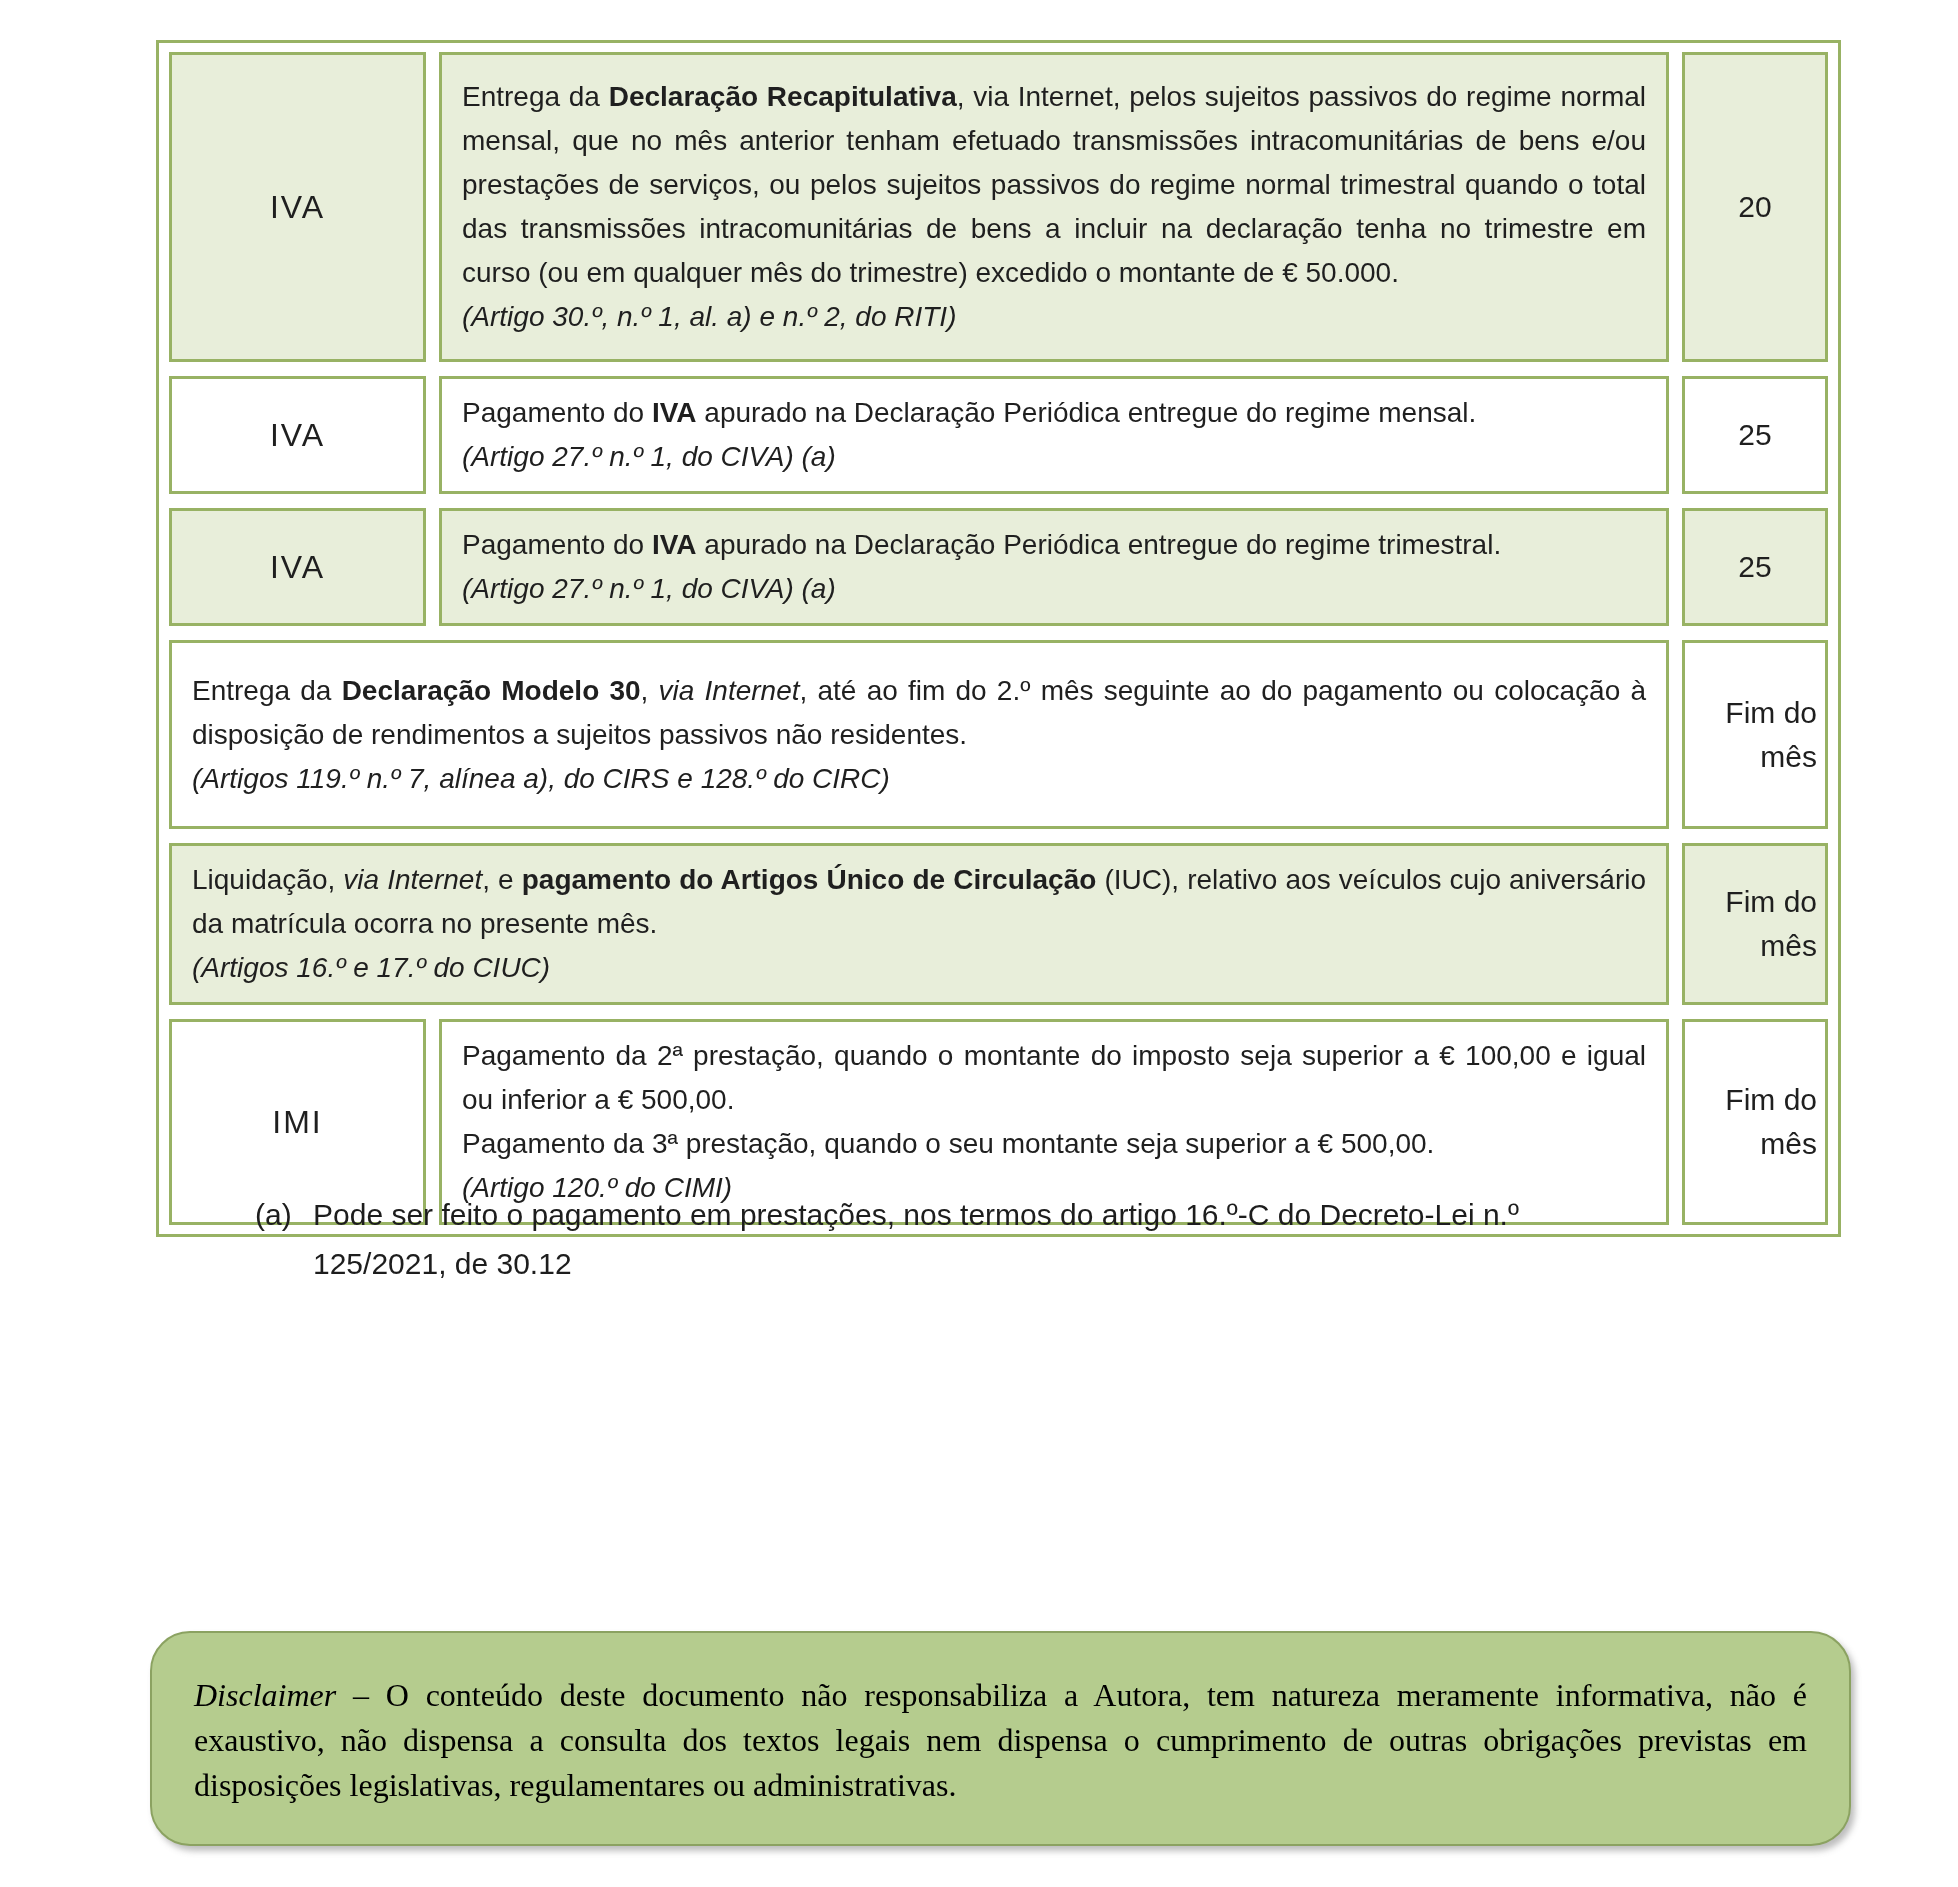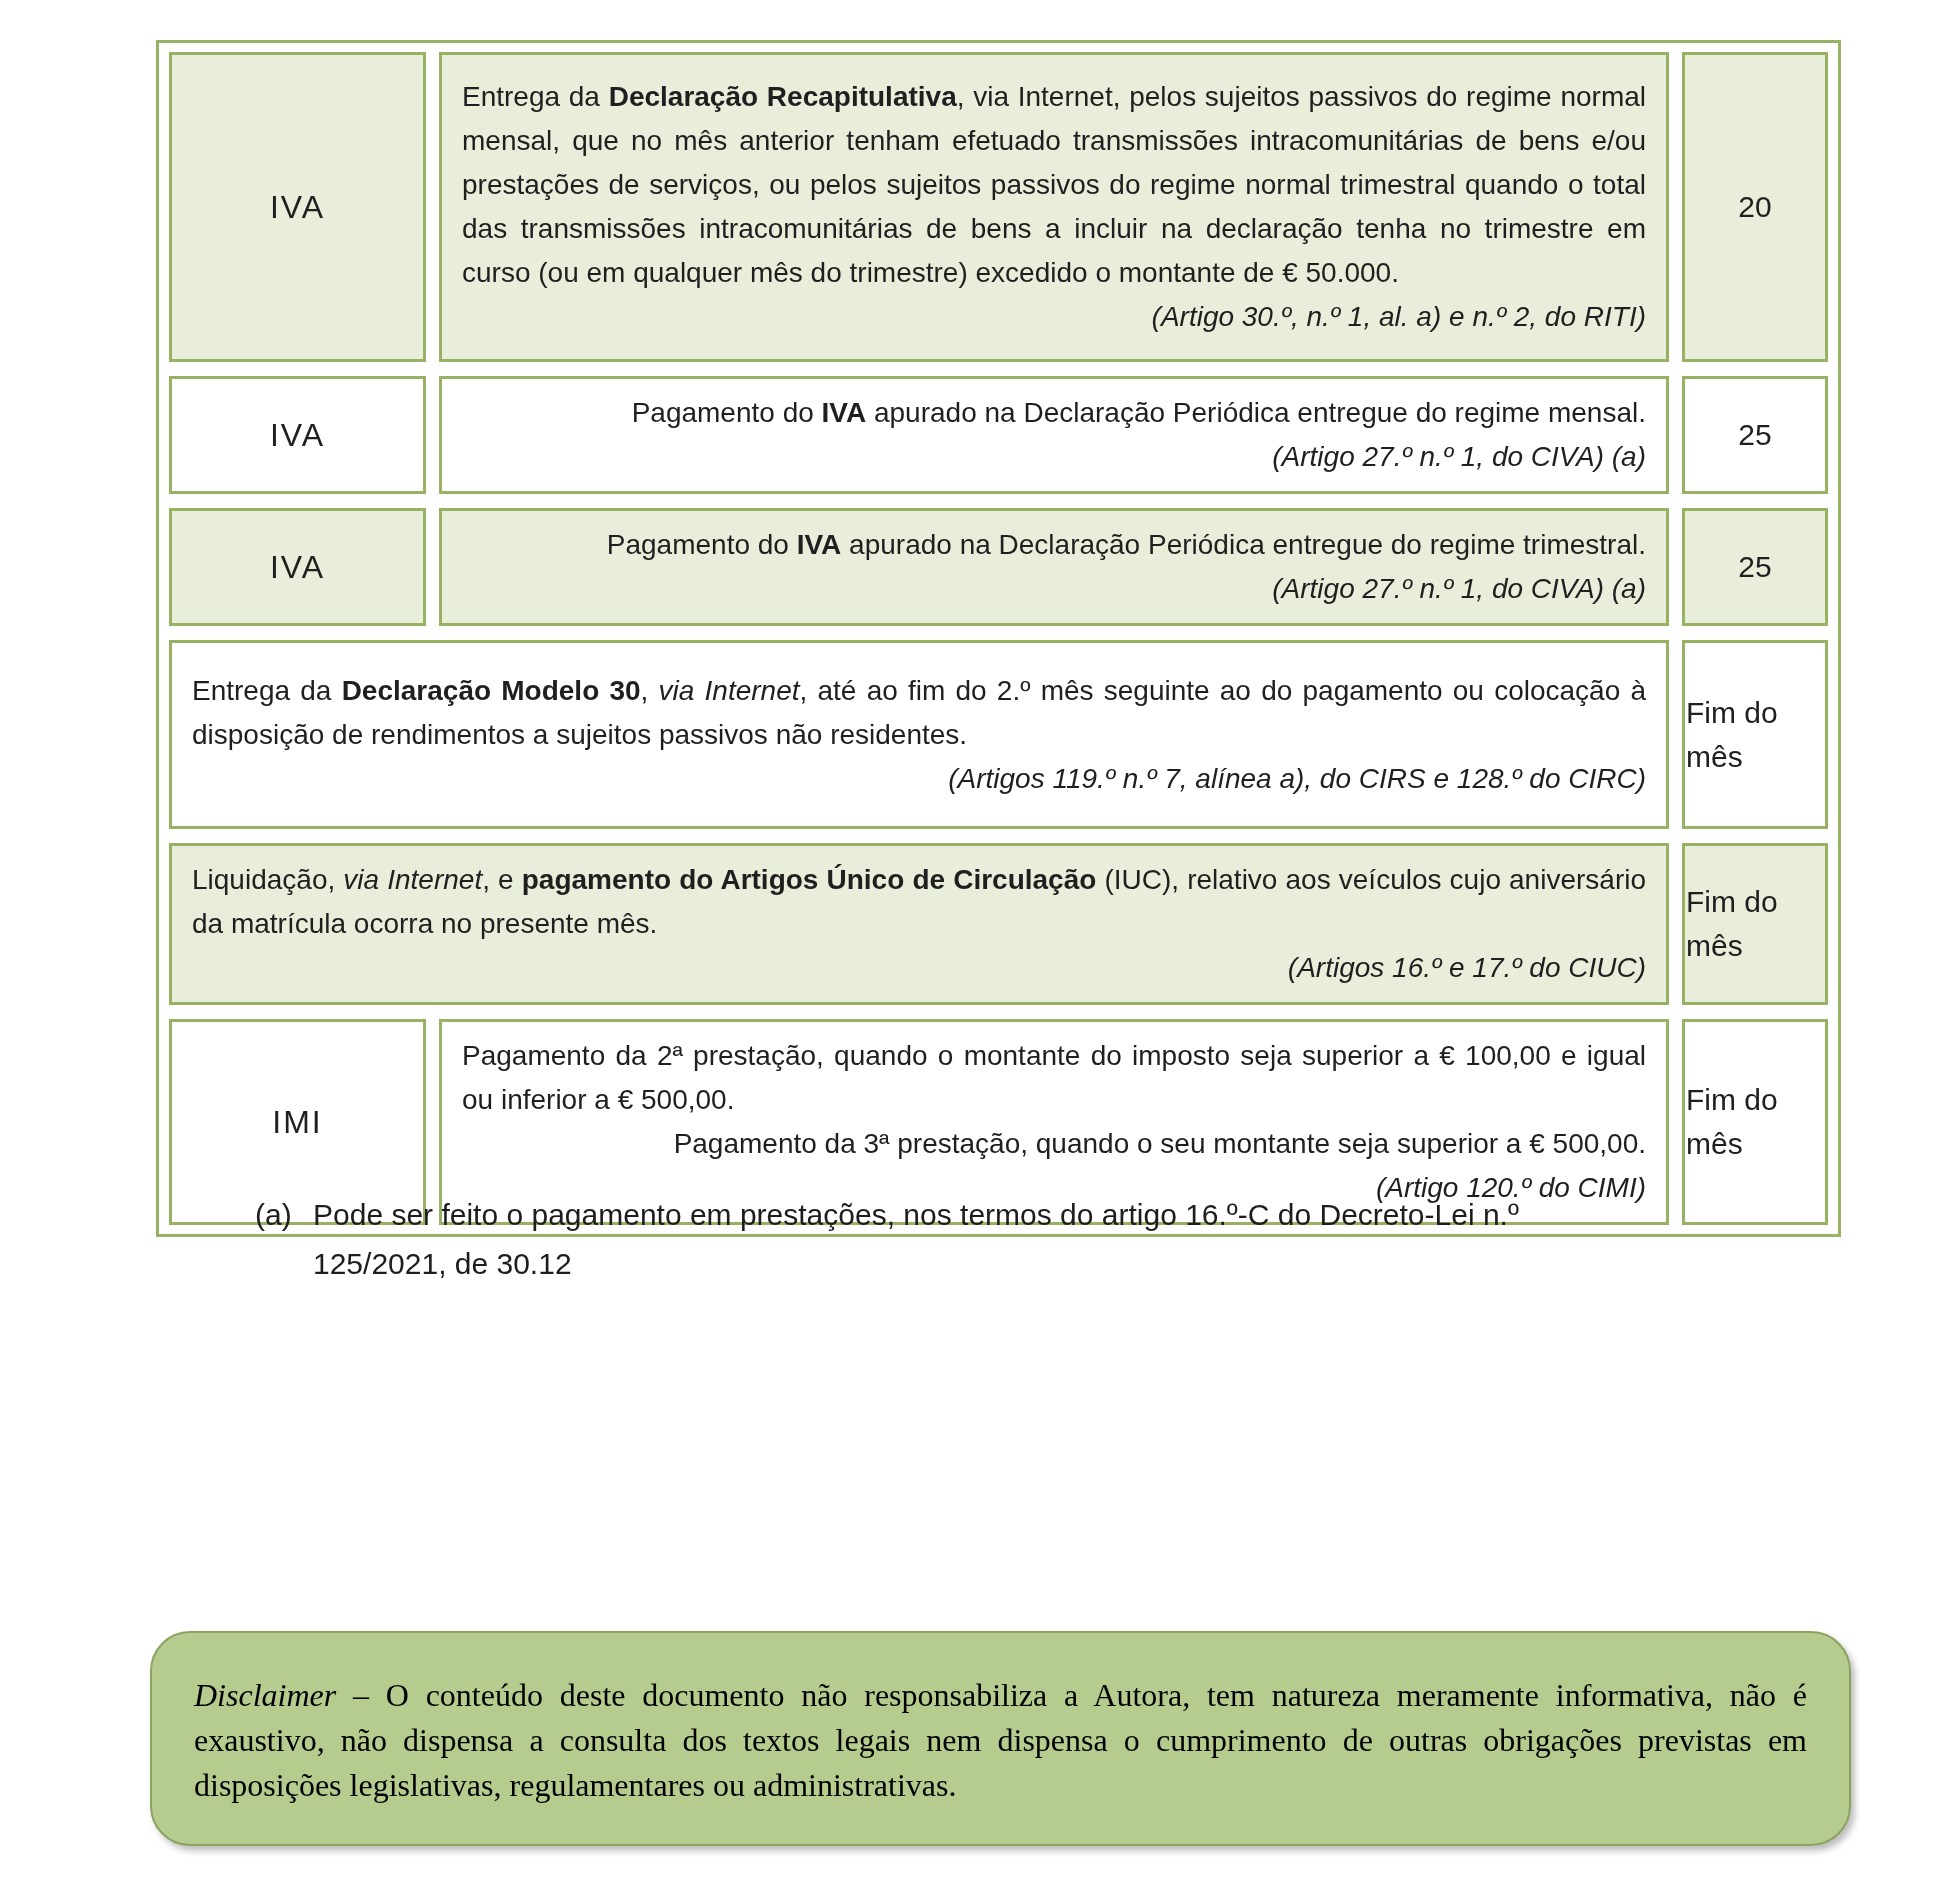--- a/index.html
+++ b/index.html
@@ -30,28 +30,28 @@
     flex:0 0 257px;
     display:flex; align-items:center; justify-content:center;
     font-size:32px; letter-spacing:2px;
   }
   .cell.desc{
     flex:1 1 auto;
     display:flex; flex-direction:column; justify-content:center;
     padding:12px 20px;
     font-size:28px; line-height:44px;
   }
-  .cell.desc p{ margin:0;text-align:right; }
+  .cell.desc p{ margin:0; }
   .cell.desc p.just{ text-align:justify; }
   .cell.day{
     flex:0 0 146px;
     display:flex; align-items:center; justify-content:center;
-    text-align:left;
+    text-align:right;
     font-size:30px; line-height:44px;
-    padding:0 1px;
+    padding:0 8px;
   }
   .b{ font-weight:bold; }
   .i{ font-style:italic; }
   
   .t-row:nth-of-type(1){ min-height:310px; }
   .t-row:nth-of-type(2){ min-height:106px; }
   .t-row:nth-of-type(3){ min-height:98px;  }
   .t-row:nth-of-type(4){ min-height:189px; }
   .t-row:nth-of-type(5){ min-height:146px; }
   .t-row:nth-of-type(6){ min-height:185px; }

